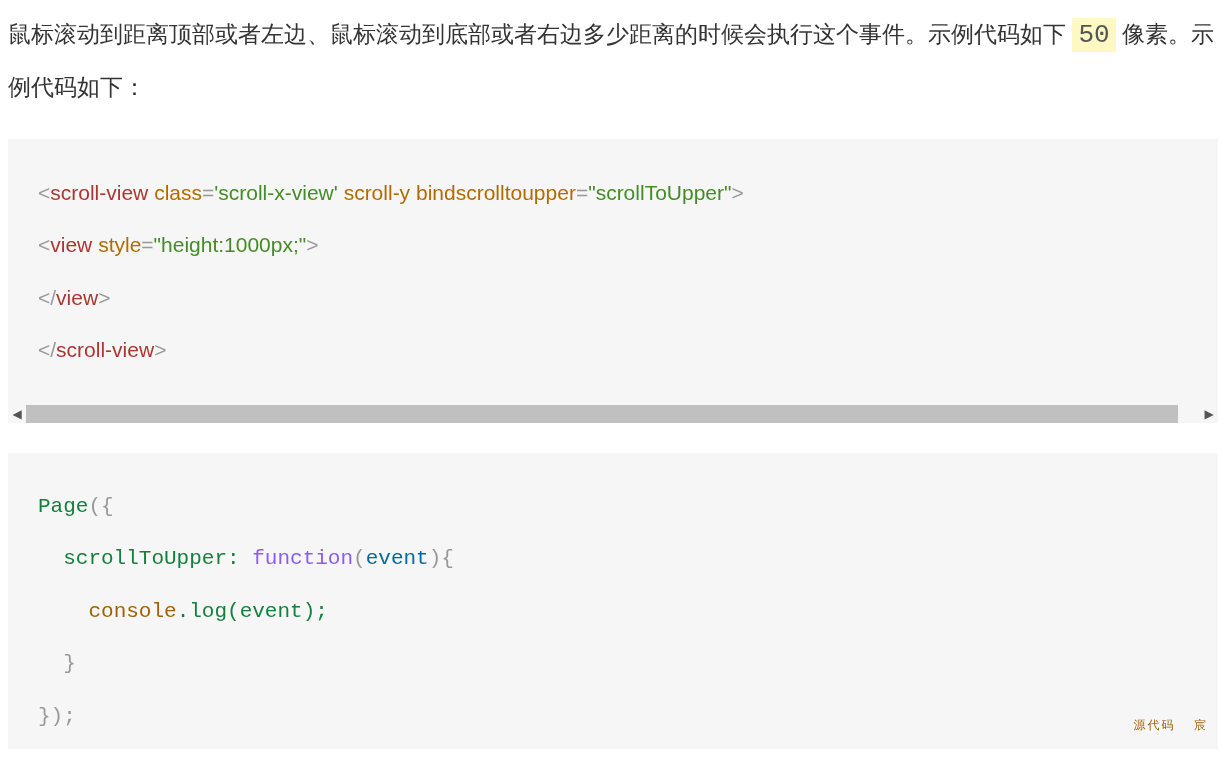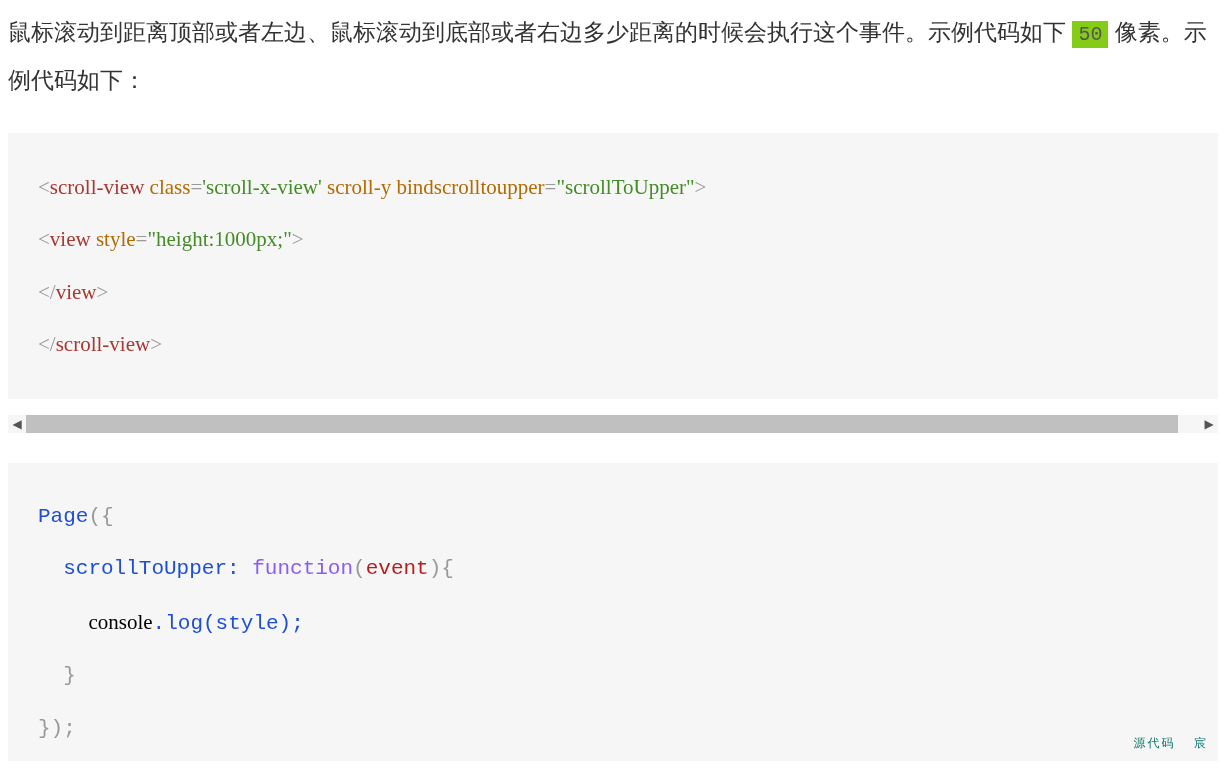--- a/index.html
+++ b/index.html
@@ -11,33 +11,33 @@
   width: 1226px;
 }
 .paragraph {
   font-size: 23px;
   line-height: 2.1;
   color: #333;
   margin-bottom: 28px;
 }
 .inline-code {
   font-family: Consolas, Monaco, "Courier New", monospace;
-  background: #84cc16;
+  background: #fef9c3;
   padding: 2px 6px;
-  font-size: 20px;
+  font-size: 26px;
   color: #555;
 }
 .code-block {
   background: #f6f6f6;
   padding: 28px 30px;
-  font-family: Liberation Serif, serif;
+  font-family: Liberation Sans, sans-serif;
   font-size: 21px;
   line-height: 2.5;
   color: #888;
-  margin-bottom: 16px;
+  margin-bottom: 0;
   position: relative;
   white-space: pre;
 }
 .scroll-wrapper {
   margin-bottom: 30px;
 }
 .scrollbar-area {
   display: flex;
   align-items: center;
   height: 18px;
@@ -65,30 +65,30 @@
   top: 0;
   bottom: 0;
   width: 22px;
   background: #f6f6f6;
 }
 .tag-bracket { color: #999; }
 .tag-name { color: #aa3731; }
 .attr-name { color: #b36b00; }
 .attr-value { color: #448c27; }
 .js-keyword { color: #8b5cf6; }
-.js-param { color: #b91c1c; }
-.js-obj { color: #000000; font-family: Liberation Serif, serif; }
+.js-param { color: #0369a1; }
+.js-obj { color: #a16207; }
 .js-punc { color: #999; }
-.js-plain { color: #1d4ed8; }
+.js-plain { color: #15803d; }
 .watermark {
   position: absolute;
   right: 10px;
-  bottom: 2px;
+  bottom: 8px;
   font-size: 12px;
-  color: #0f766e;
+  color: #a16207;
   letter-spacing: 2px;
 }
 .code-block-2 {
   background: #f6f6f6;
   padding: 28px 30px 6px 30px;
   font-family: Consolas, Monaco, "Courier New", monospace;
   font-size: 21px;
   line-height: 2.5;
   color: #555;
   position: relative;
@@ -109,15 +109,15 @@
 <span class="tag-bracket">&lt;/</span><span class="tag-name">scroll-view</span><span class="tag-bracket">&gt;</span></div>
 <div class="scrollbar-area">
   <div class="scrollbar-arrow">◀</div>
   <div class="scrollbar-track"></div>
   <div class="scrollbar-arrow">▶</div>
 </div>
 </div>
 
 <div class="code-block-2"><span class="js-plain">Page</span><span class="js-punc">({</span>
 <span class="js-plain">  scrollToUpper: </span><span class="js-keyword">function</span><span class="js-punc">(</span><span class="js-param">event</span><span class="js-punc">){</span>
-<span class="js-plain">    </span><span class="js-obj">console</span><span class="js-plain">.log(style);</span>
+<span class="js-plain">    </span><span class="js-obj">console</span><span class="js-plain">.log(event);</span>
 <span class="js-punc">  }</span>
 <span class="js-punc">});</span><span class="watermark">源代码  宸</span></div>
 
 </body></html>

